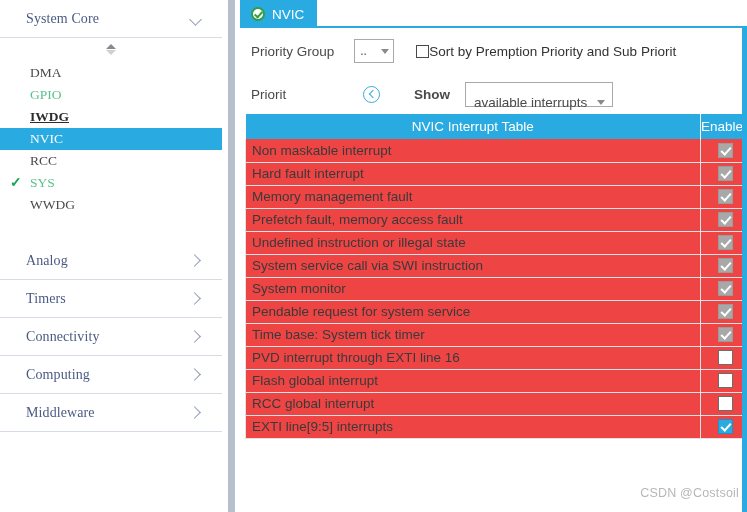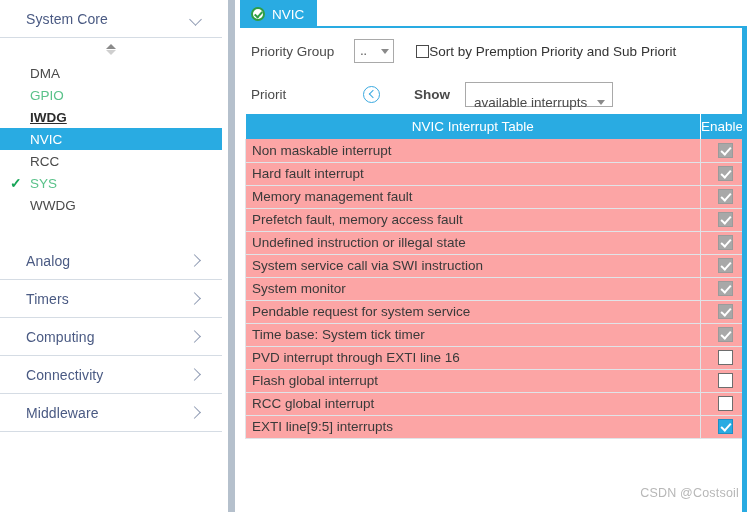--- a/index.html
+++ b/index.html
@@ -27,20 +27,21 @@
 
   
   .sidebar {
     width: 222px;
     height: 447px;
     background: #ffffff;
     box-sizing: border-box;
     position: relative;
     flex: 0 0 222px;
     overflow: hidden;
+    font-family: Liberation Serif, serif;
   }
   .cat-header {
     height: 38px;
     display: flex;
     align-items: center;
     padding: 0 18px 0 26px;
     box-sizing: border-box;
     border-bottom: 1px solid #d5dce4;
     cursor: pointer;
   }
@@ -322,21 +323,21 @@
   }
   .th-sep { border-left: 1px solid #ffffff !important; }
   .tbl td {
     height: 23px;
     border-bottom: 1px solid #e0e4e8;
     border-right: 1px solid #e0e4e8;
     font-size: 13.5px;
     color: #3a3a3a;
     padding: 0 0 0 6px;
     box-sizing: border-box;
-    background: #fca5a5;
+    background: #ef4444;
     white-space: nowrap;
     overflow: hidden;
   }
   .tbl td.first { border-left: 1px solid #e0e4e8; }
   .tbl td.center { text-align: center; padding: 0; }
   .cb {
     display: inline-block;
     width: 15px; height: 15px;
     box-sizing: border-box;
     vertical-align: middle;
@@ -440,25 +441,25 @@
 
     <div class="cat-header">
       <span class="cat-label">Analog</span>
       <span class="chev right"></span>
     </div>
     <div class="cat-header">
       <span class="cat-label">Timers</span>
       <span class="chev right"></span>
     </div>
     <div class="cat-header">
+      <span class="cat-label">Connectivity</span>
+      <span class="chev right"></span>
+    </div>
+    <div class="cat-header">
       <span class="cat-label">Computing</span>
-      <span class="chev right"></span>
-    </div>
-    <div class="cat-header">
-      <span class="cat-label">Connectivity</span>
       <span class="chev right"></span>
     </div>
     <div class="cat-header">
       <span class="cat-label">Middleware</span>
       <span class="chev right"></span>
     </div>
   </div>
 
   <div class="splitter"></div>
 

